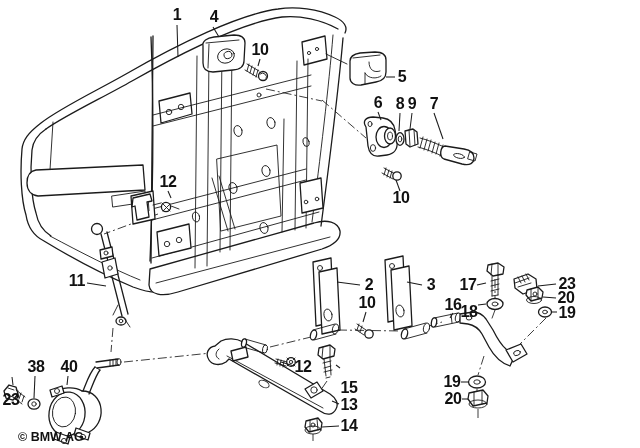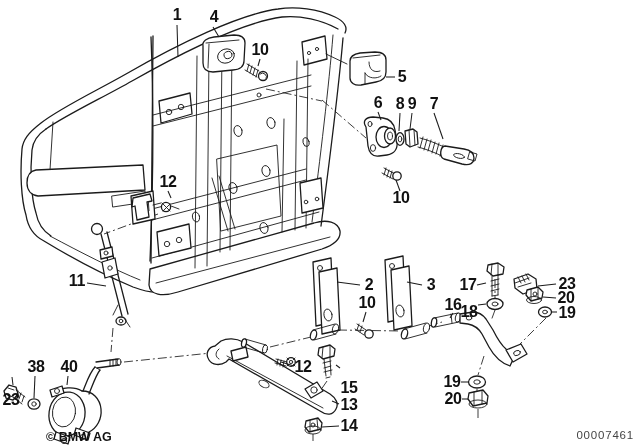--- a/index.html
+++ b/index.html
@@ -13,21 +13,21 @@
   .thin{fill:none;stroke:#1b1b1b;stroke-width:0.9;stroke-linecap:round;}
   .lead{fill:none;stroke:#1b1b1b;stroke-width:1.05;}
   .cl{fill:none;stroke:#1b1b1b;stroke-width:0.85;stroke-dasharray:9 3 2 3;}
   .callout-layer{position:absolute;left:0;top:0;width:100%;height:100%;}
   .callout{
     position:absolute;transform:translate(-50%,-50%);
     font-size:16px;font-weight:700;color:#111;line-height:1;letter-spacing:-0.3px;
     white-space:nowrap;
   }
   .copyright{
-    position:absolute;left:18px;top:430px;font-size:12.5px;font-weight:700;color:#111;margin-left:28px;
+    position:absolute;left:18px;top:430px;font-size:12.5px;font-weight:700;color:#111;
   }
   .docnum{
     position:absolute;right:6px;top:429px;width:120px;text-align:right;
     font-size:11.5px;font-weight:400;color:#454545;letter-spacing:0.8px;
   }
 </style>
 </head>
 <body>
 
 <div class="stage">
@@ -379,15 +379,14 @@
       <div class="callout" style="left: 349px; top: 405px;">13</div>
       <div class="callout" style="left: 349px; top: 426px;">14</div>
       <div class="callout" style="left: 452px; top: 382px;">19</div>
       <div class="callout" style="left: 453px; top: 399px;">20</div>
       <div class="callout" style="left: 11px; top: 368px; margin-top: 32px;">23</div>
       <div class="callout" style="left: 36px; top: 367px;">38</div>
       <div class="callout" style="left: 69px; top: 367px;">40</div>
     </div>
 
 <div class="copyright">© BMW AG</div>
-<div class="docnum">00007461</div>
 
 </div>
 
 </body></html>

